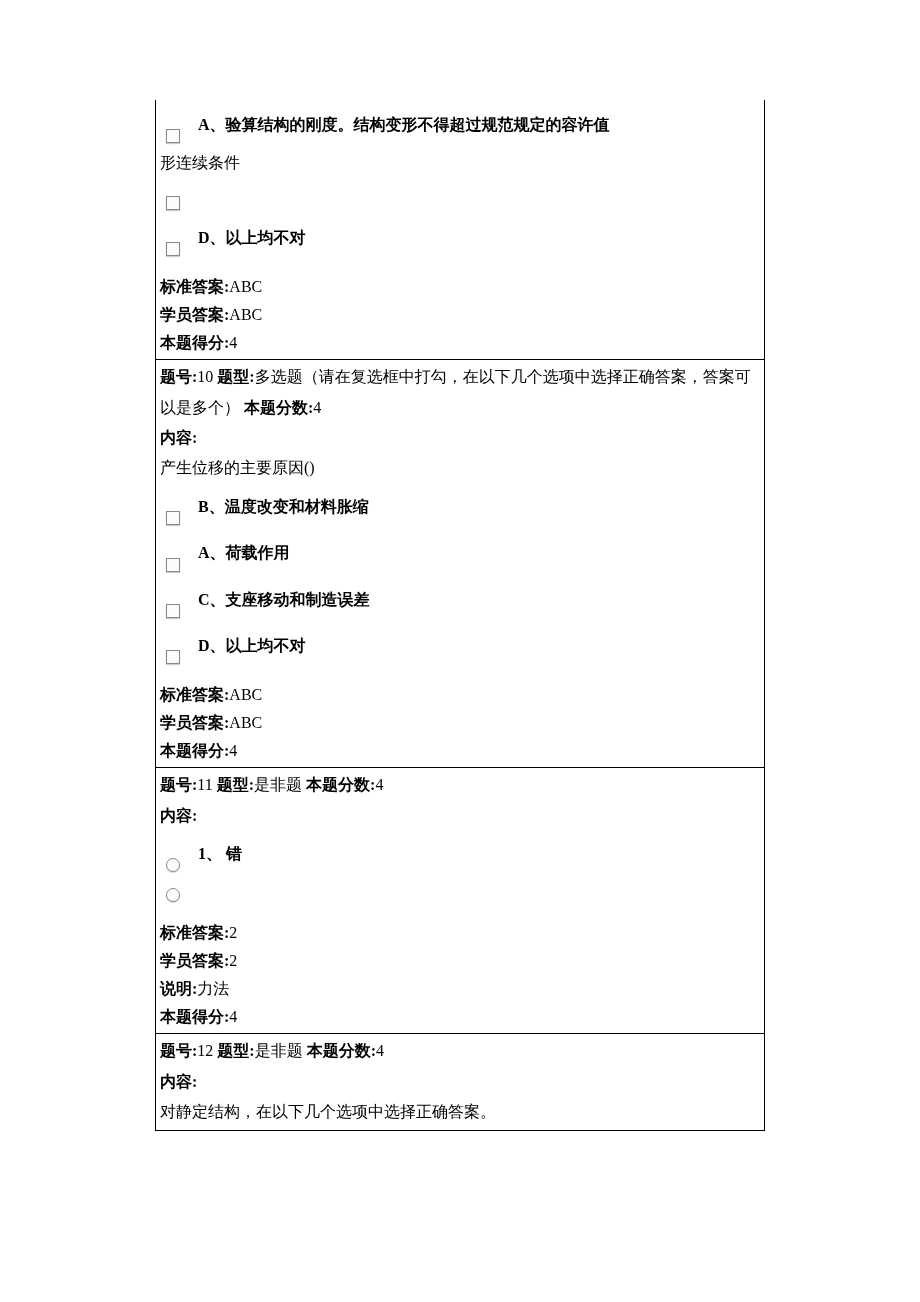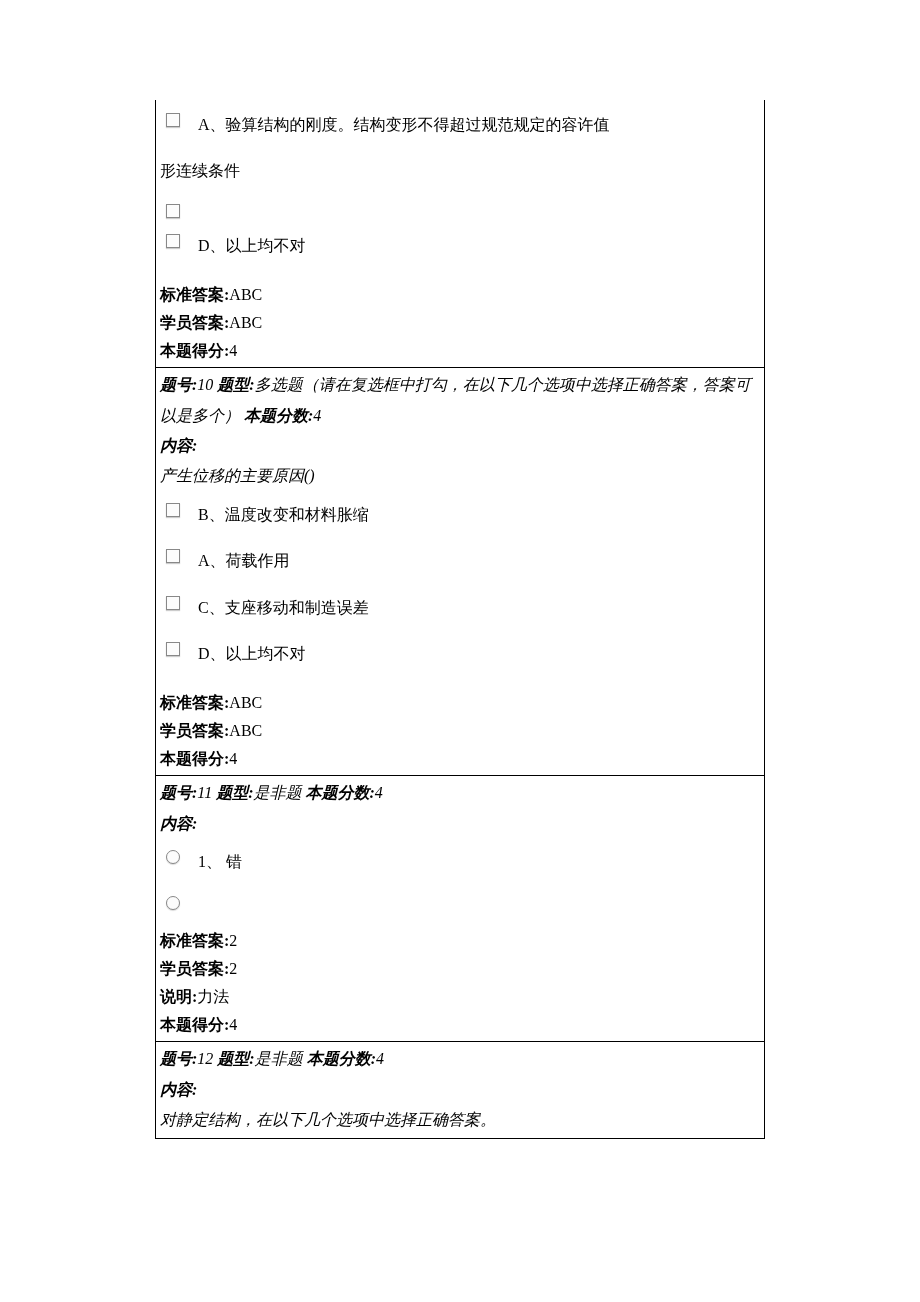--- a/index.html
+++ b/index.html
@@ -20,22 +20,23 @@
   .table-wrap {
     border: 1px solid #000;
     border-top: 0;
     padding: 0;
   }
   .section {
     padding: 2px 2px;
   }
   .option-row {
     display: flex;
-    align-items: flex-start;
+    align-items: flex-end;
     padding: 8px 0 8px 8px;
+    font-weight: bold;
   }
   .checkbox-icon {
     width: 12px;
     height: 12px;
     border: 1px solid #888;
     box-shadow: 0 1px 1px rgba(0,0,0,0.2);
     margin-right: 18px;
     flex: 0 0 auto;
     position: relative;
     top: 3px;
@@ -51,35 +52,32 @@
     flex: 0 0 auto;
     position: relative;
     top: 3px;
     background: #fcfcfc;
   }
   .option-text {
     flex: 1;
   }
   .continuation-line {
     padding: 0 2px 6px 2px;
-    margin-top: 8px;
   }
   .bold {
     font-weight: bold;
   }
   .divider {
     border-top: 1px solid #000;
   }
   .line {
     padding: 0 2px;
-    font-style: italic;
   }
   .header-line {
     padding: 0 2px;
-    font-style: italic;
   }
   .spacer {
     height: 12px;
   }
   .answer-block {
     padding: 0 2px;
   }
   .answer-block > div {
     line-height: 1.75;
   }

